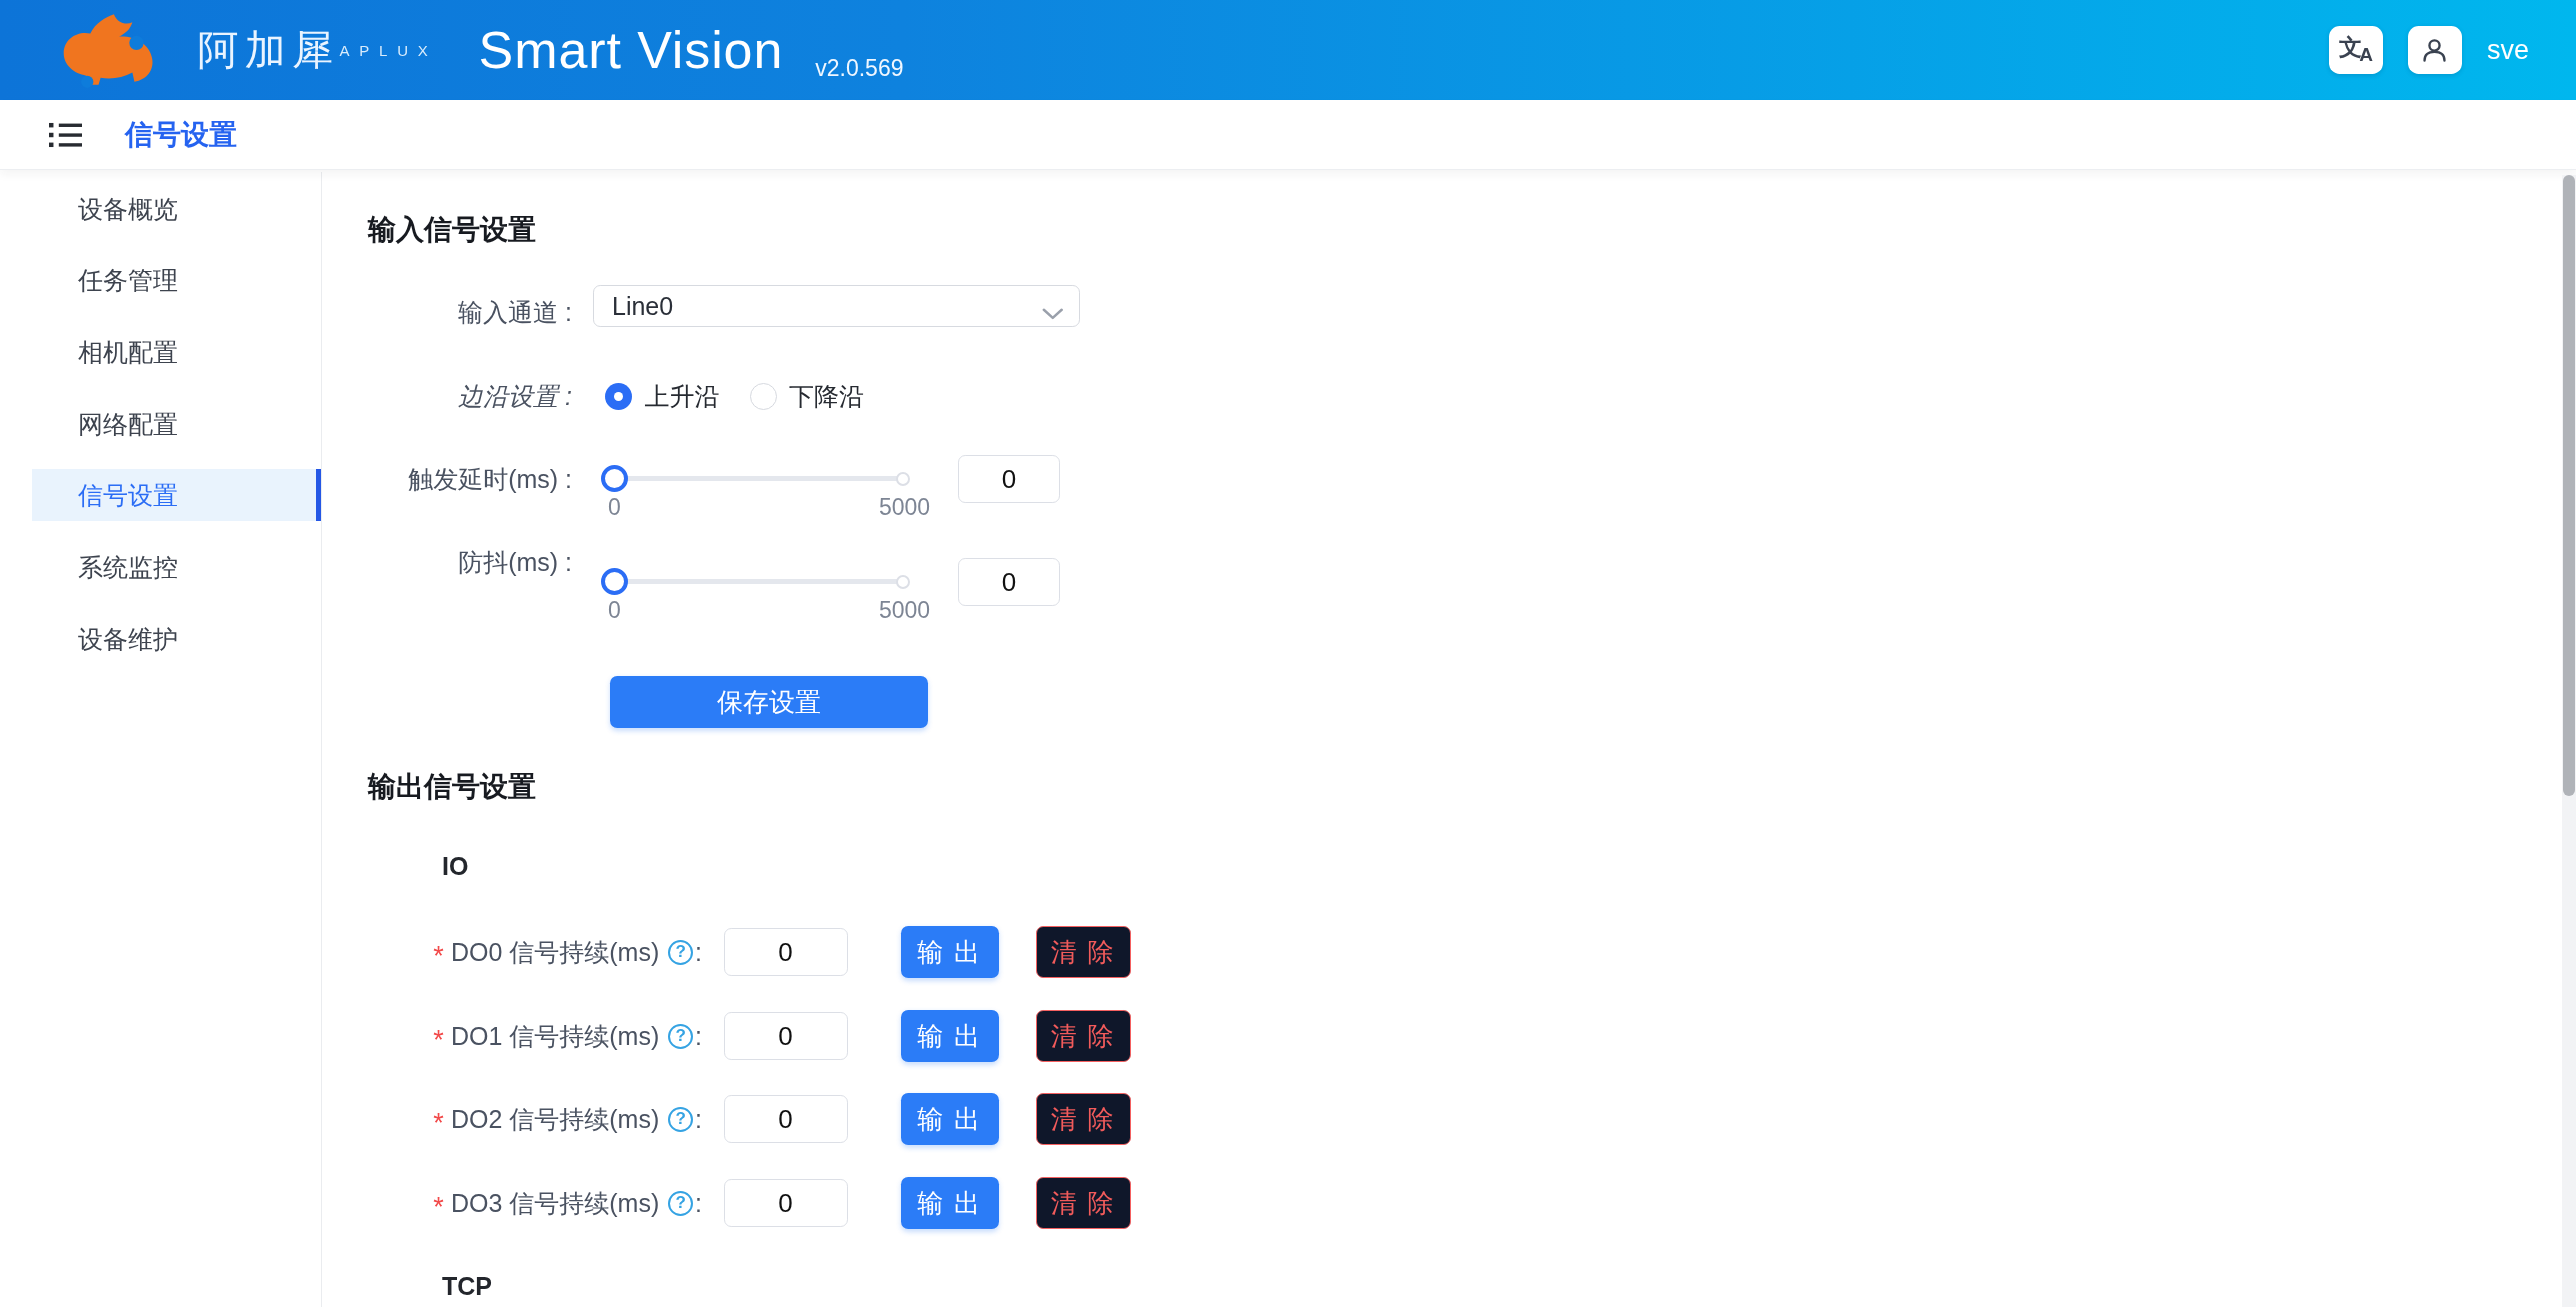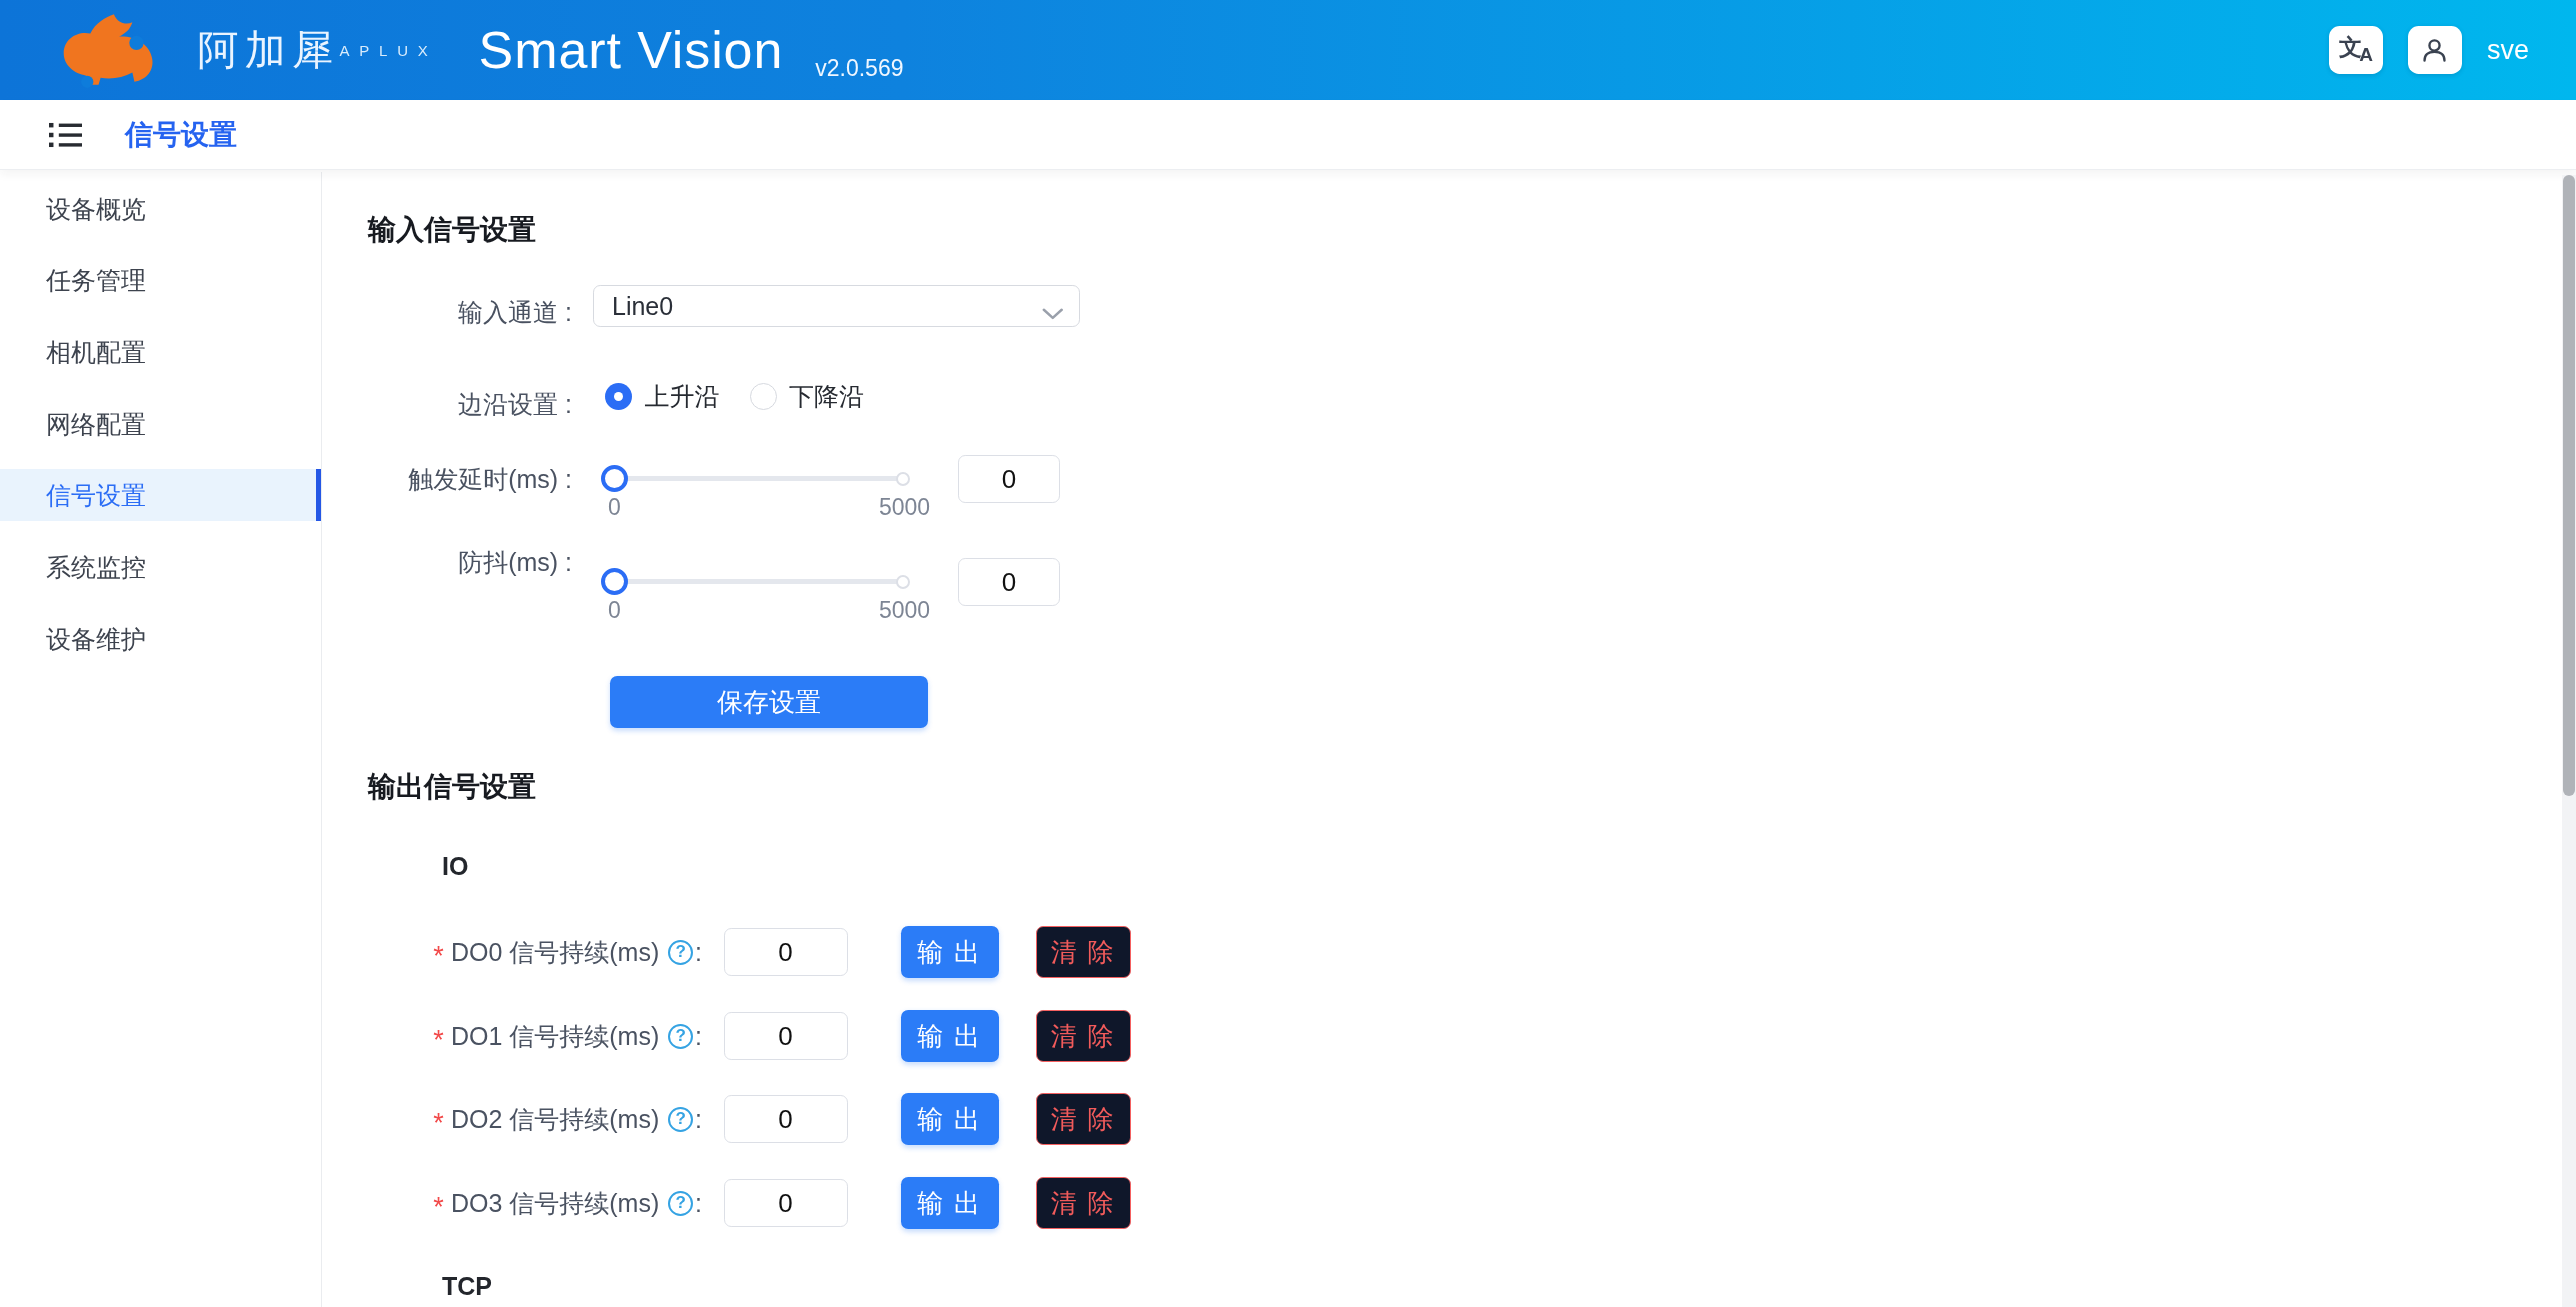--- a/index.html
+++ b/index.html
@@ -25,21 +25,21 @@
   .username { color:#fff; font-size:27px; }
 
   
   .topbar { position:relative; height:70px; background:#fff; display:flex; align-items:center;
             border-bottom:1.8px solid #eceef1; box-shadow:0 4.5px 9px rgba(30,35,44,.05); z-index:3; }
   .menu-icon { margin-left:49px; cursor:pointer; display:flex; }
   .page-title { margin-left:43px; color:#2563f0; font-size:28px; font-weight:600; }
 
   
   .sidebar { position:absolute; left:0; top:172px; bottom:0; width:322px; background:#fff;
-             border-right:1.8px solid #eaecef; }
+             border-right:1.8px solid #eaecef;padding-left:32px; }
   .sidebar ul { list-style:none; padding-top:10.7px; }
   .sidebar li { height:52px; line-height:52px; padding-left:46px; margin-bottom:19.7px;
                 font-size:25px; color:#3d434e; cursor:pointer; }
   .sidebar li.active { background:#e9f3fd; color:#2b6df5; border-right:5.4px solid #2457e5; }
 
   
   .content { position:absolute; left:322px; top:172px; right:0; bottom:0; background:#fff; }
   .abs { position:absolute; }
   .section-title { font-size:28px; font-weight:700; color:#171a20; }
   .group-title { font-size:25px; font-weight:700; color:#23262c; }
@@ -159,21 +159,21 @@
   <div class="abs section-title" style="left:46px; top:39px;">输入信号设置</div>
 
   <div class="abs form-label" style="top:113px; line-height:54px;">输入通道 :</div>
   <div class="abs select-box" style="top:113px;">
     <span class="val">Line0</span>
     <svg width="21.5" height="12.5" viewBox="0 0 24 14" fill="none" stroke="#9aa0ab" stroke-width="2.8" stroke-linecap="round" stroke-linejoin="round">
       <path d="M2 2 L12 11 L22 2"></path>
     </svg>
   </div>
 
-  <div class="abs form-label" style="top:214px; line-height:36px;">边沿设置 :</div>
+  <div class="abs form-label" style="top:206px; line-height:36px;font-style:italic;">边沿设置 :</div>
   <div class="abs radio-row" style="top:206px;">
     <span class="radio checked"></span>
     <span class="radio-label">上升沿</span>
     <span class="radio-gap"></span>
     <span class="radio unchecked"></span>
     <span class="radio-label">下降沿</span>
   </div>
 
   <div class="abs form-label" style="top:289px; line-height:36px;">触发延时(ms) :</div>
   <div class="abs slider-track" style="top:304px;"></div>

